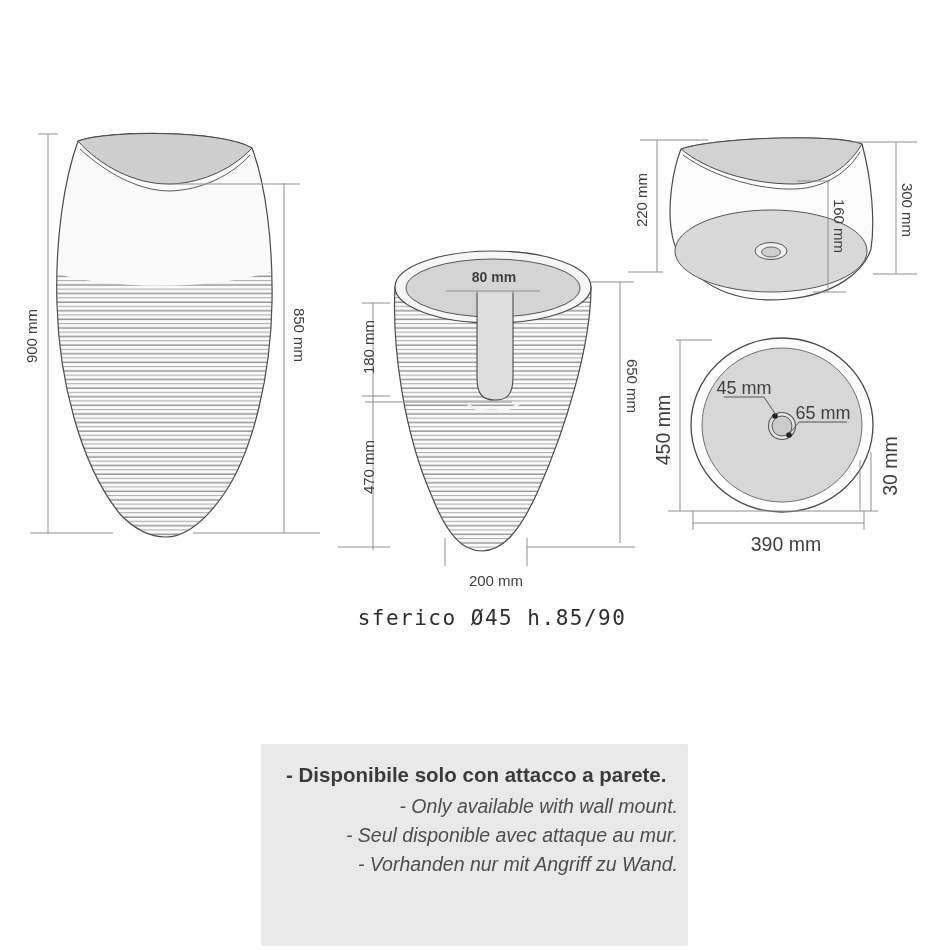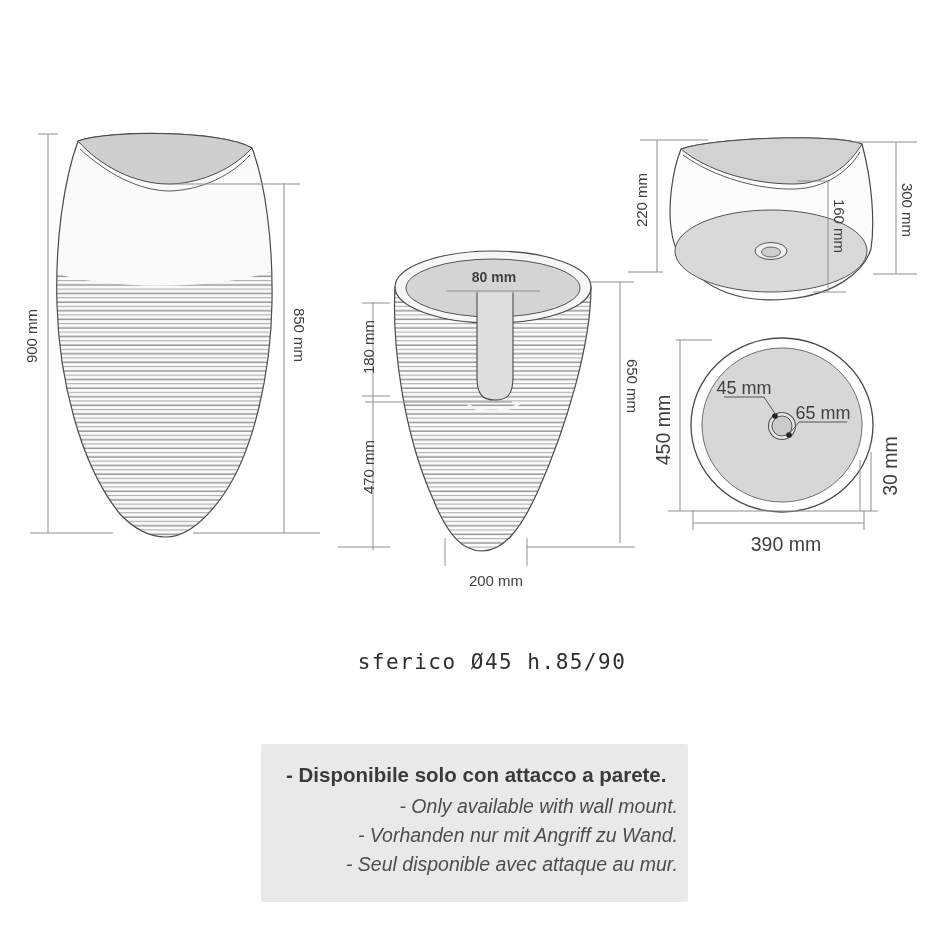--- a/index.html
+++ b/index.html
@@ -9,22 +9,22 @@
   .lbl{position:absolute;color:#3f3f3f;white-space:nowrap;
        transform:translate(-50%,-50%);font-family:"Liberation Sans",sans-serif;}
   .ccw{transform:translate(-50%,-50%) rotate(-90deg);}
   .cw{transform:translate(-50%,-50%) rotate(90deg);}
   .s15{font-size:15px;}
   .s14{font-size:14px;font-weight:bold;}
   .s12{font-size:18px;}
   .s19{font-size:19.5px;}
   .caption{position:absolute;left:492px;top:618px;transform:translate(-50%,-50%);
            font-family:"DejaVu Sans Mono","Liberation Mono",monospace;
-           font-size:21px;letter-spacing:1.5px;color:#2e2e2e;white-space:nowrap;margin-top:44px;}
-  .notebox{position:absolute;left:261px;top:744px;width:427px;height:158px;
+           font-size:21px;letter-spacing:1.5px;color:#2e2e2e;white-space:nowrap;}
+  .notebox{position:absolute;left:261px;top:744px;width:427px;height:202px;
            background:#e9e9e9;border-radius:2px;box-sizing:border-box;
            padding:19px 10px 0 25px;}
   .note-it{font-size:20.5px;font-weight:bold;color:#3a3a3a;margin:0 0 8px 0;white-space:nowrap;}
   .note{font-size:19.5px;font-style:italic;color:#4d4d4d;margin:0 0 6px 0;white-space:nowrap;text-align:right;}
 </style>
 </head>
 <body>
 
 <div class="canvas">
 
@@ -155,17 +155,17 @@
   <div class="lbl s12" style="left:823px;top:413px">65 mm</div>
   <div class="lbl ccw s19" style="left:663px;top:430px">450 mm</div>
   <div class="lbl ccw s19" style="left:890px;top:466px">30 mm</div>
   <div class="lbl s19" style="left:786px;top:544px">390 mm</div>
 
   <div class="caption">sferico Ø45 h.85/90</div>
 
   <div class="notebox">
     <p class="note-it">- Disponibile solo con attacco a parete.</p>
     <p class="note">- Only available with wall mount.</p>
+    <p class="note">- Seul disponible avec attaque au mur.</p>
     <p class="note">- Vorhanden nur mit Angriff zu Wand.</p>
-    <p class="note">- Seul disponible avec attaque au mur.</p>
   </div>
 
 </div>
 
 </body></html>

